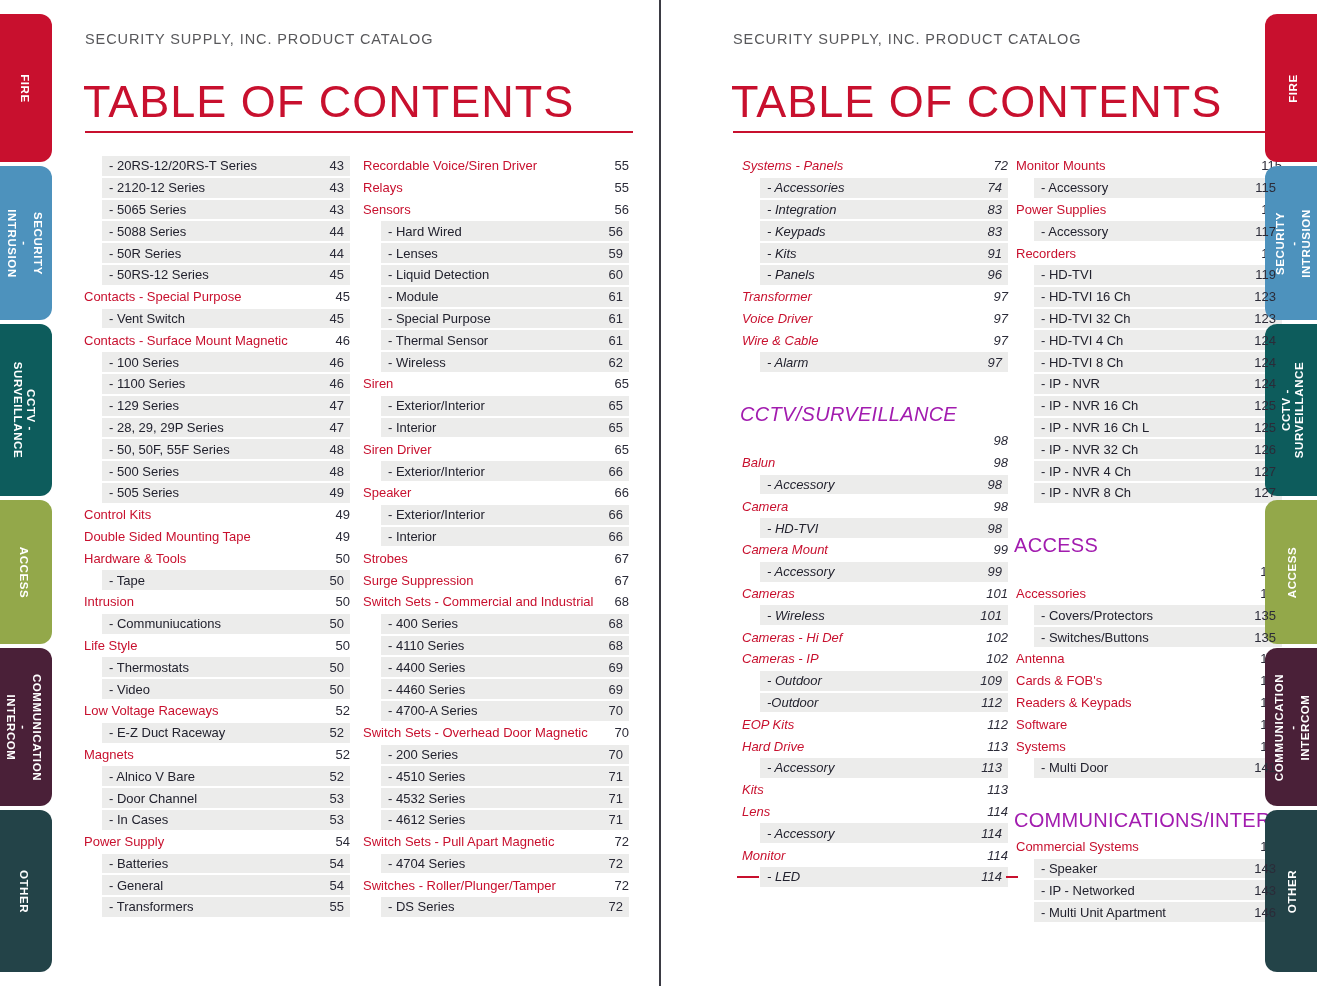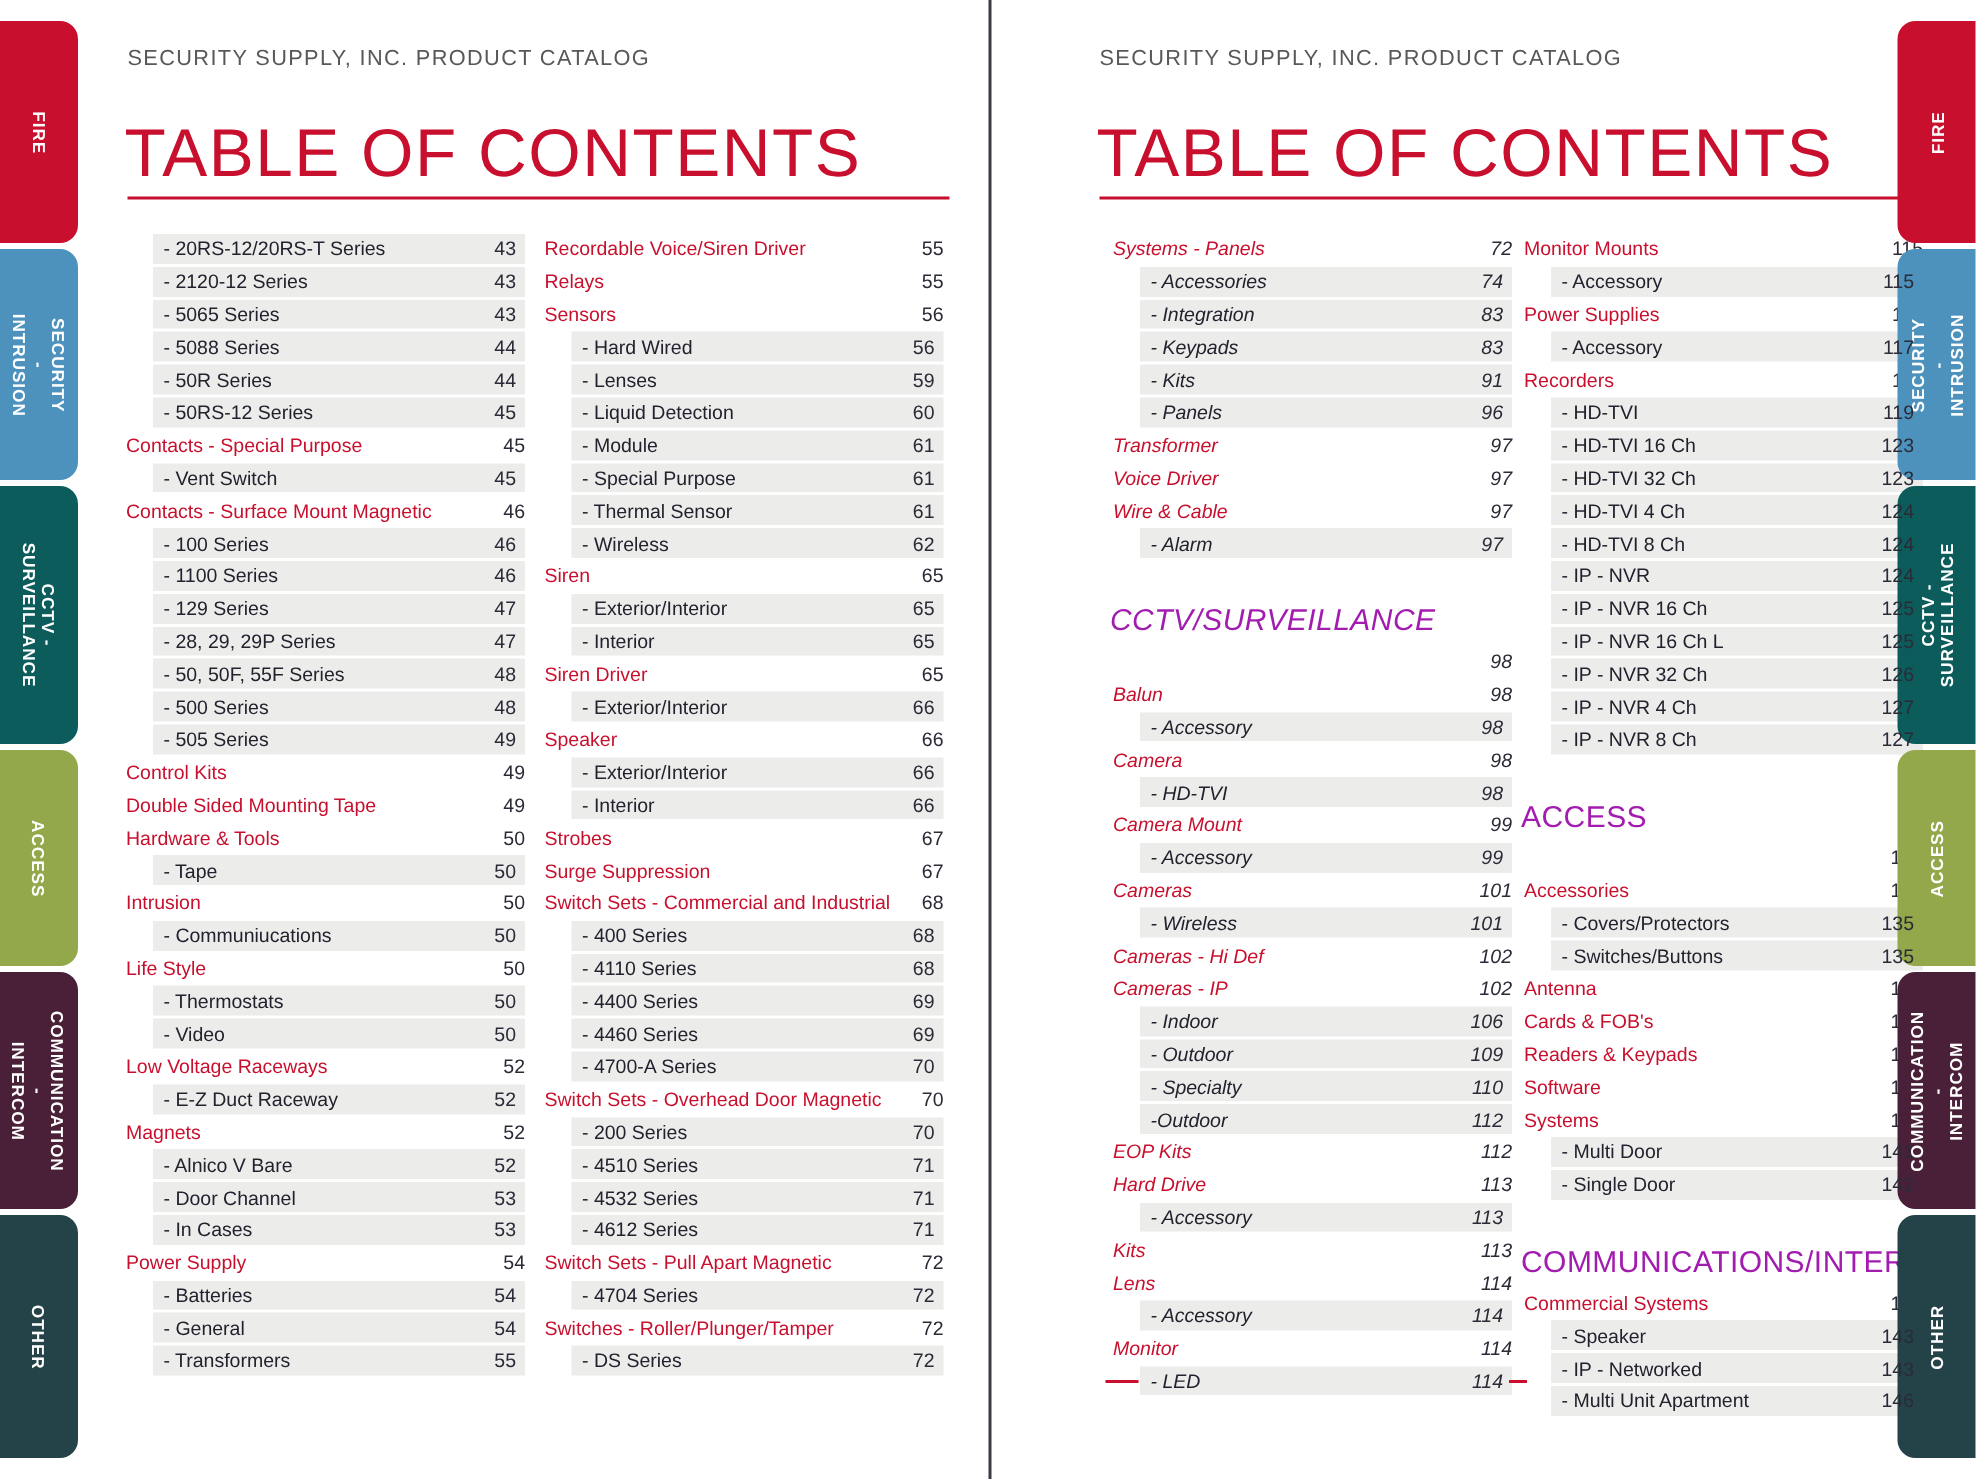--- a/index.html
+++ b/index.html
@@ -657,32 +657,22 @@
         <div class="entry lvl0">
           <span class="e-label">Cameras - Hi Def</span>
           <span class="e-page">102</span>
         </div>
         <div class="entry lvl0">
           <span class="e-label">Cameras - IP</span>
           <span class="e-page">102</span>
         </div>
         <div class="entry lvl1">
           <div class="band"></div>
-          <span class="e-label">- Indoor</span>
-          <span class="e-page">106</span>
-        </div>
-        <div class="entry lvl1">
-          <div class="band"></div>
           <span class="e-label">- Outdoor</span>
           <span class="e-page">109</span>
-        </div>
-        <div class="entry lvl1">
-          <div class="band"></div>
-          <span class="e-label">- Specialty</span>
-          <span class="e-page">110</span>
         </div>
         <div class="entry lvl1">
           <div class="band"></div>
           <span class="e-label">-Outdoor</span>
           <span class="e-page">112</span>
         </div>
         <div class="entry lvl0">
           <span class="e-label">EOP Kits</span>
           <span class="e-page">112</span>
         </div>
@@ -833,25 +823,20 @@
         </div>
         <div class="entry lvl0">
           <span class="e-label">Systems</span>
           <span class="e-page">141</span>
         </div>
         <div class="entry lvl1">
           <div class="band"></div>
           <span class="e-label">- Multi Door</span>
           <span class="e-page">141</span>
         </div>
-        <div class="entry lvl1">
-          <div class="band"></div>
-          <span class="e-label">- Single Door</span>
-          <span class="e-page">142</span>
-        </div>
         <div class="section-head pad-top">COMMUNICATIONS/INTERCOM</div>
         <div class="entry lvl0">
           <span class="e-label">Commercial Systems</span>
           <span class="e-page">143</span>
         </div>
         <div class="entry lvl1">
           <div class="band"></div>
           <span class="e-label">- Speaker</span>
           <span class="e-page">143</span>
         </div>

